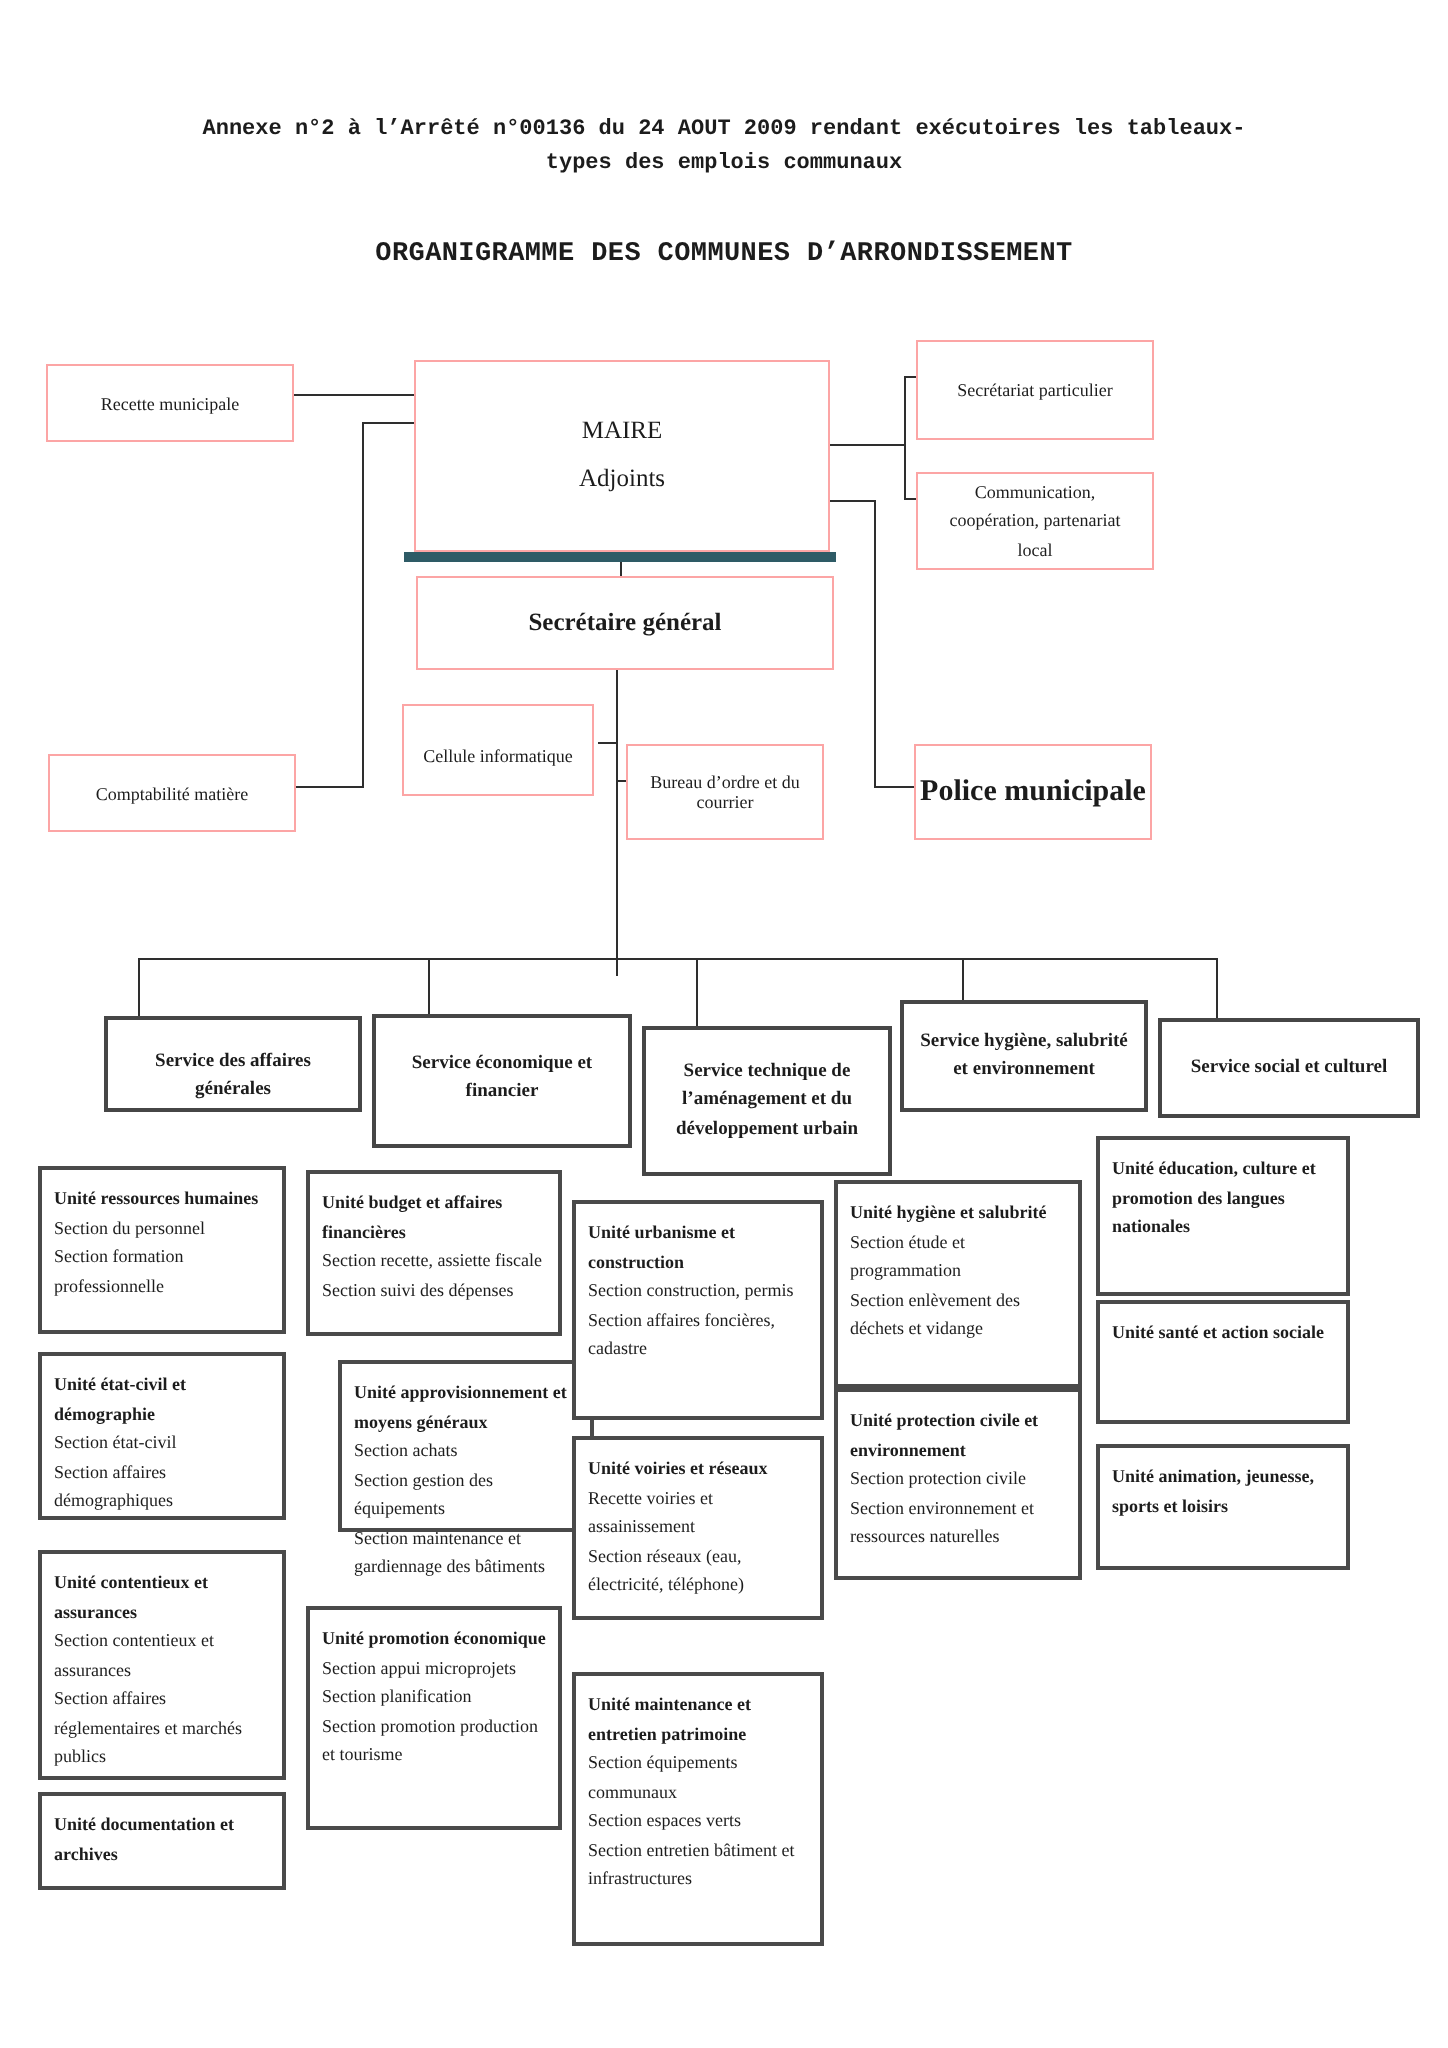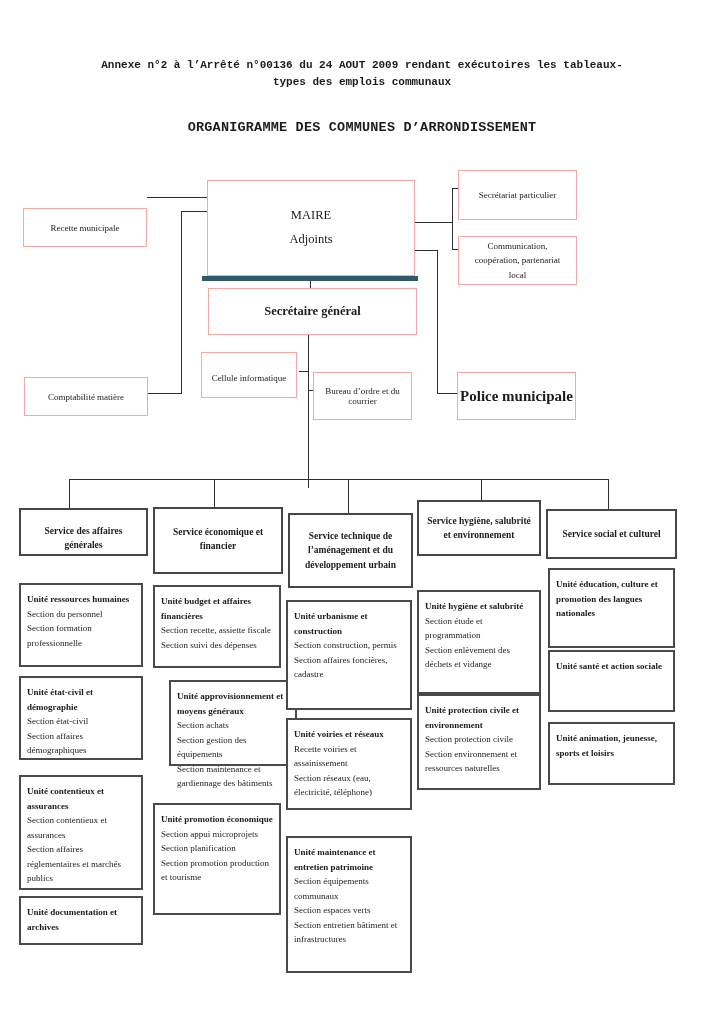--- a/index.html
+++ b/index.html
@@ -3,21 +3,21 @@
 <meta charset="utf-8">
 <style>
   html,body{margin:0;padding:0;background:#ffffff;}
   #page{position:relative;width:724px;height:1024px;background:#ffffff;
         font-family:"Liberation Serif","DejaVu Serif",serif;color:#1c1c1c;overflow:hidden;}
   .hdr{position:absolute;text-align:center;font-weight:bold;font-family:Liberation Mono, monospace;}
   #annexe{left:92px;top:57px;width:540px;font-size:11px;line-height:1.55;}
   #maintitle{left:0px;top:120px;width:724px;font-size:13.5px;letter-spacing:.2px;}
   .box{position:absolute;background:#ffffff;border:1px solid #fca5a5;box-sizing:border-box;
        display:flex;align-items:center;justify-content:center;text-align:center;}
-  .box.thick{border-width:2px;border-color:#464646;}
+  .box.thick{border-width:2px;border-color:#464646;margin-left:33px;}
   .small{font-size:9px;padding:2px 6px;}
   #maire{font-size:12.5px;font-weight:normal;line-height:1.9;}
   #secgen{font-size:12.5px;font-weight:bold;}
   #police{font-size:15px;font-weight:bold;}
   .svc{font-weight:bold;font-size:9.5px;line-height:1.5;padding:3px 8px;align-items:center;}
   .unit{position:absolute;background:#ffffff;border:2px solid #4a4a4a;box-sizing:border-box;
         padding:7px 6px 4px 6px;text-align:left;font-size:9px;line-height:1.62;}
   .u-title{font-weight:bold;}
   .ln{position:absolute;background:#2e2e2e;}
   #maire-bar{position:absolute;left:202px;top:276px;width:216px;height:5px;background:#2e5b66;}
@@ -45,21 +45,21 @@
   <div class="ln" style="left:308px;top:335px;width:1px;height:153px"></div>
   <div class="ln" style="left:299px;top:371px;width:9px;height:1px"></div>
   <div class="ln" style="left:308px;top:390px;width:5px;height:1px"></div>
   <div class="ln" style="left:69px;top:479px;width:539px;height:1px"></div>
   <div class="ln" style="left:69px;top:479px;width:1px;height:29px"></div>
   <div class="ln" style="left:214px;top:479px;width:1px;height:28px"></div>
   <div class="ln" style="left:348px;top:479px;width:1px;height:34px"></div>
   <div class="ln" style="left:481px;top:479px;width:1px;height:21px"></div>
   <div class="ln" style="left:608px;top:479px;width:1px;height:30px"></div>
 
-  <div class="box small" style="left:23px;top:208px;width:124px;height:39px">Recette municipale</div>
+  <div class="box small" style="left:23px;top:182px;width:124px;height:39px">Recette municipale</div>
 
   <div class="box" id="maire" style="left:207px;top:180px;width:208px;height:96px;flex-direction:column">
     <div>MAIRE</div>
     <div>Adjoints</div>
   </div>
   <div id="maire-bar"></div>
 
   <div class="box small" style="left:458px;top:170px;width:119px;height:50px">Secrétariat particulier</div>
 
   <div class="box small" style="left:458px;top:236px;width:119px;height:49px;line-height:1.6">Communication, coopération, partenariat local</div>

